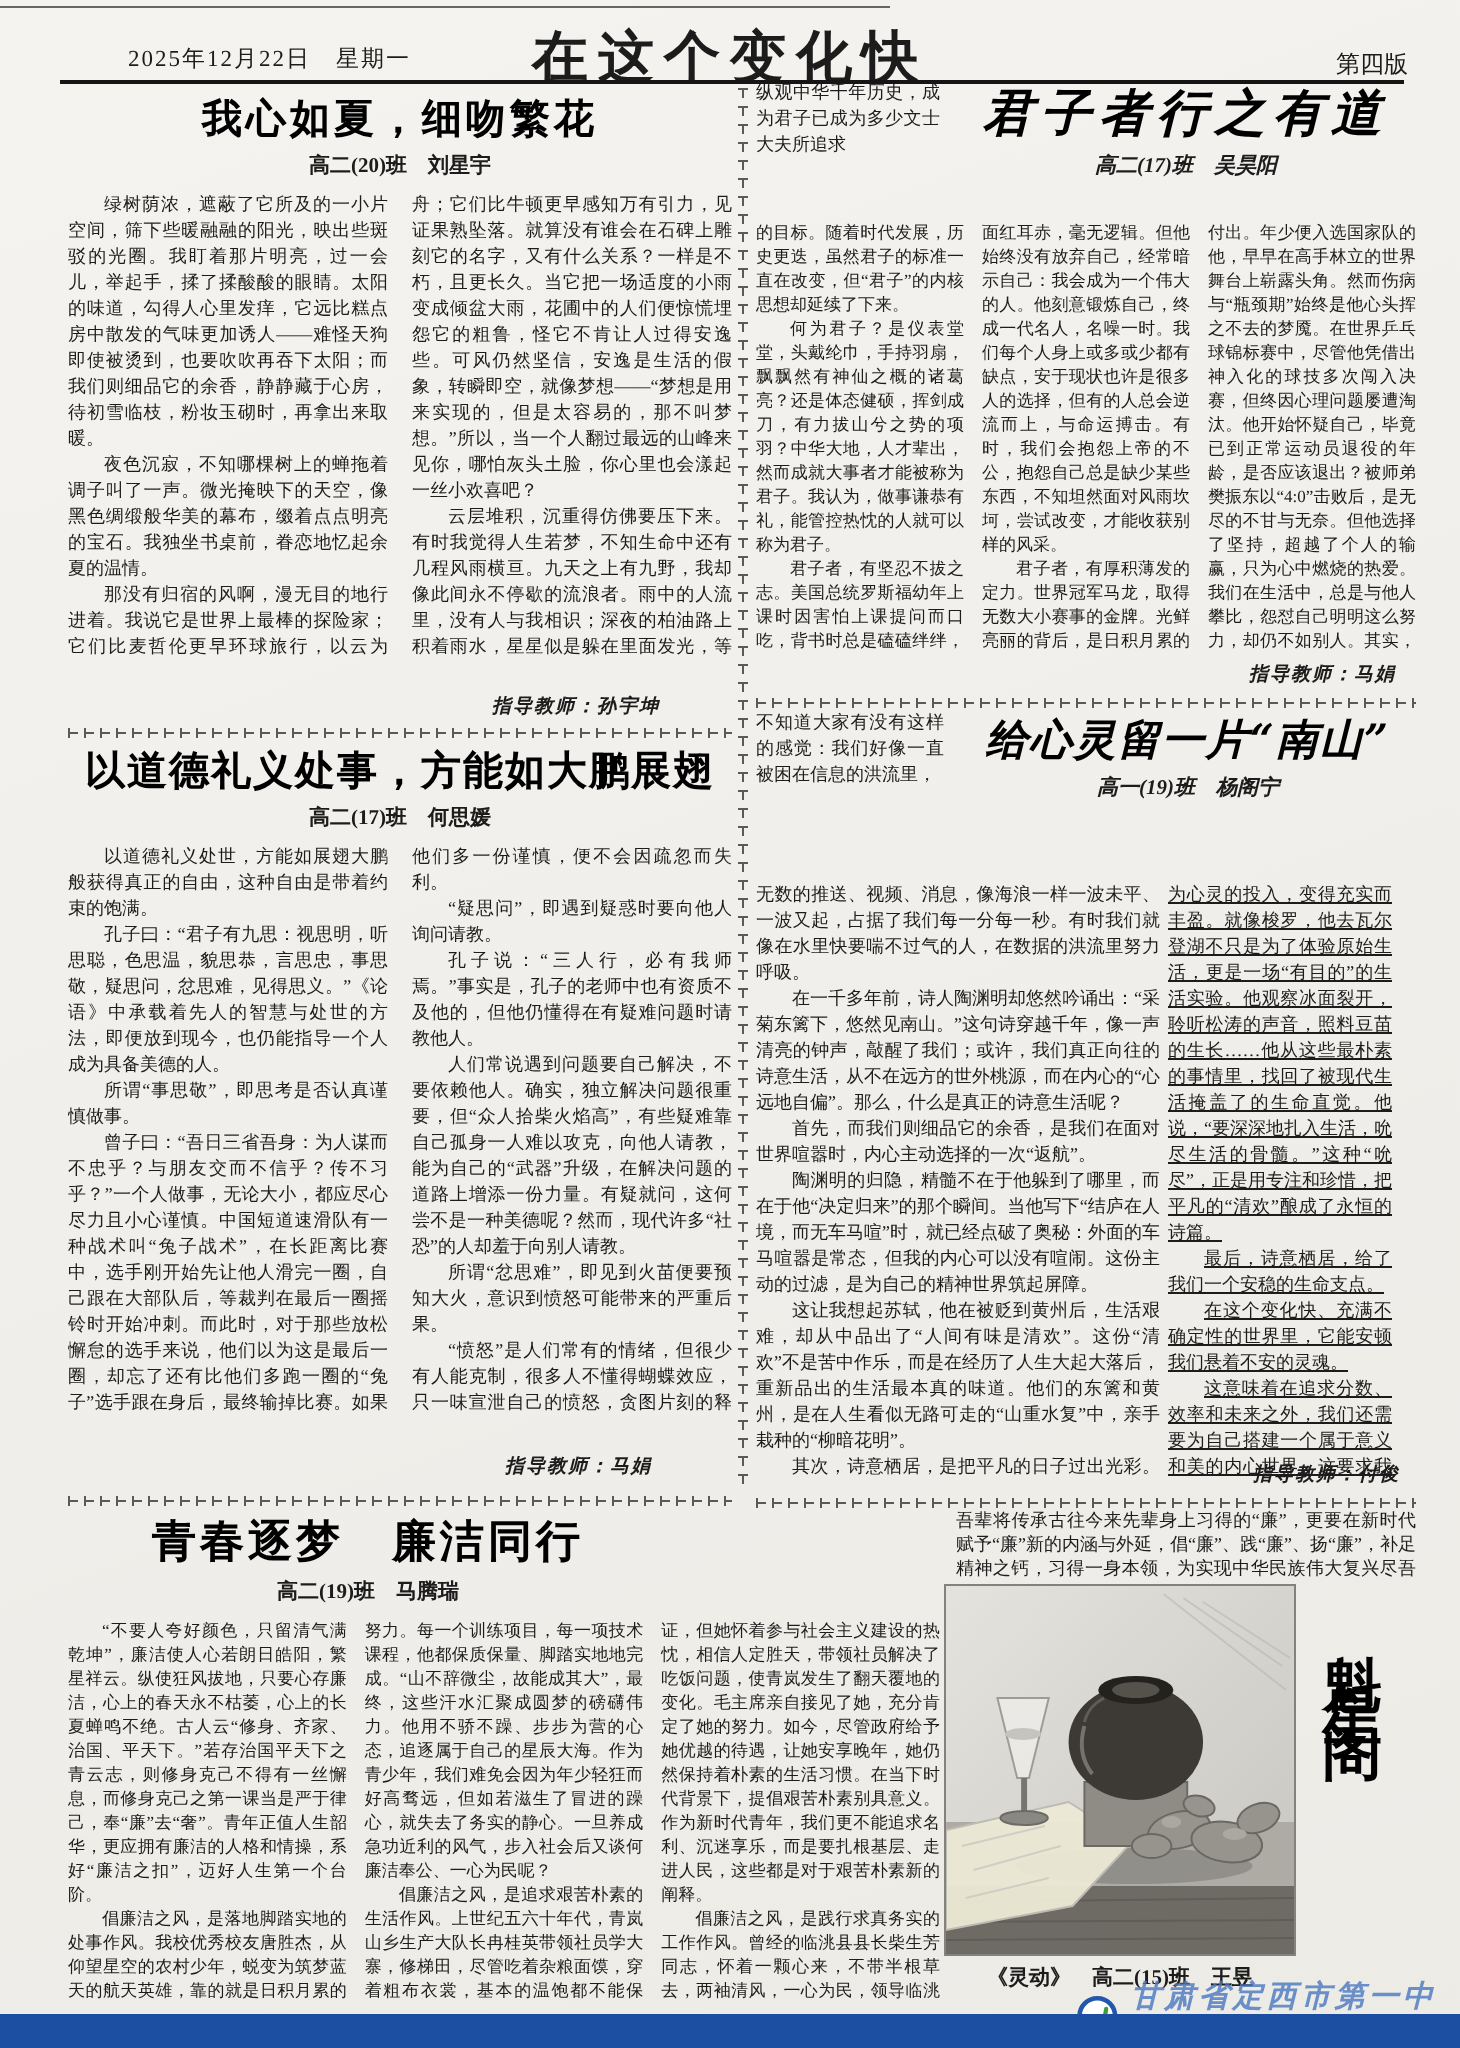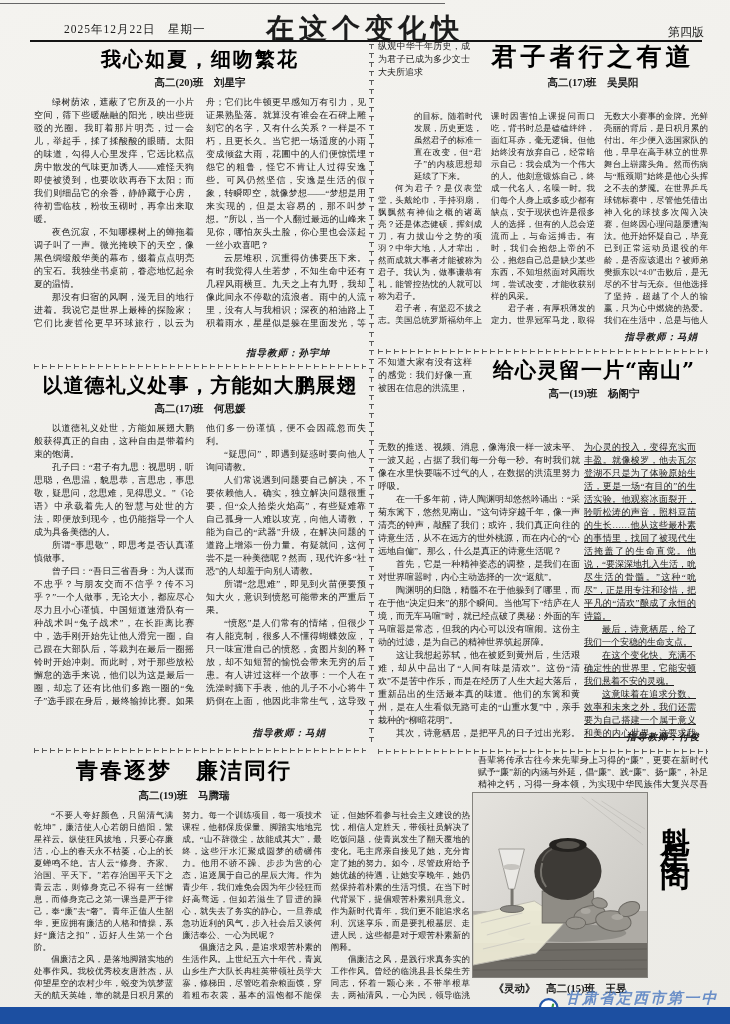--- a/index.html
+++ b/index.html
@@ -17,21 +17,21 @@
               letter-spacing:5px; font-family:"DejaVu Serif",serif; }
   .edition { right:26px; top:24px; font-size:12px; }
   .header-rule { left:30px; top:40px; width:672px; height:2px; background:#151515; }
 
   .article { position:absolute; }
   .a-title { text-align:center; font-weight:bold; font-family:"DejaVu Serif",serif; color:#000;
              letter-spacing:2px; white-space:nowrap; }
   .a-byline { text-align:center; font-weight:bold; font-size:10.5px; margin-top:3px; }
   .a-body { margin-top:6px; font-size:9px; line-height:13px; text-align:justify; overflow:hidden; }
   .a-body p { text-indent:2em; }
-  .a-body p.cont { text-indent:0;margin-left:36px; }
+  .a-body p.cont { text-indent:0; }
   .cols2 { column-count:2; column-gap:12px; column-fill:auto; }
   .cols3 { column-count:3; column-gap:9px; column-fill:auto; }
   .teacher { position:absolute; font-size:9.5px; font-weight:bold; font-style:italic; letter-spacing:1px; }
 
   
   .hdiv { position:absolute; height:5px;
     background-image:
       repeating-linear-gradient(90deg,#5a5a5a 0 1px, transparent 1px 8px),
       repeating-linear-gradient(90deg,#5a5a5a 0 5px, transparent 5px 8px);
     background-size:100% 5px, 100% 1px;
@@ -61,28 +61,28 @@
   .a5 { left:34px; top:756px; width:436px; height:262px; }
   .a5-head { width:300px; }
   .a5 .a-title { font-size:22px; }
   .a5 .a-body { height:200px; font-size:8.5px; line-height:12px; }
 
   
   .a2 { left:378px; top:40px; width:330px; height:306px; }
   .head-row { display:flex; gap:8px; align-items:flex-start; }
   .intro-col { font-size:9px; line-height:13px; text-align:justify; }
   .a2 .intro-col { width:92px; height:64px; overflow:hidden; }
-  .title-wrap { flex:1; }
+  .title-wrap { flex:1;font-style:italic; }
   .a2 .a-title { font-size:25px; letter-spacing:4px; }
   .a2 .a-body { height:218px; font-size:8.5px; line-height:12px; }
   .a2 .teacher { right:10px; bottom:2px; }
 
   
   .a4 { left:378px; top:356px; width:330px; height:390px; }
-  .a4 .intro-col { width:94px; height:66px; overflow:hidden; }
+  .a4 .intro-col { width:94px; height:66px; overflow:hidden;font-family:Liberation Mono, monospace; }
   .a4 .a-title { font-size:21px; letter-spacing:1px; }
   .body-flex { display:flex; gap:4px; margin-top:19px; font-size:9px; line-height:13px; text-align:justify; }
   .body-flex p { text-indent:2em; }
   .body-flex p.cont { text-indent:0; }
   .wide-col { width:202px; height:300px; overflow:hidden; }
   .narrow-col { width:112px; height:300px; overflow:hidden;text-decoration:underline; }
   .a4 .teacher { right:8px; bottom:2px; }
 
   
   .strip { left:478px; top:754px; width:230px; height:36px; font-size:9px; line-height:12px;
@@ -131,20 +131,21 @@
 
   <div class="article a3">
     <div class="a-title">以道德礼义处事，方能如大鹏展翅</div>
     <div class="a-byline">高二(17)班　何思媛</div>
     <div class="a-body cols2">
       <p>以道德礼义处世，方能如展翅大鹏般获得真正的自由，这种自由是带着约束的饱满。</p>
       <p>孔子曰：“君子有九思：视思明，听思聪，色思温，貌思恭，言思忠，事思敬，疑思问，忿思难，见得思义。”《论语》中承载着先人的智慧与处世的方法，即便放到现今，也仍能指导一个人成为具备美德的人。</p>
       <p>所谓“事思敬”，即思考是否认真谨慎做事。</p>
       <p>曾子曰：“吾日三省吾身：为人谋而不忠乎？与朋友交而不信乎？传不习乎？”一个人做事，无论大小，都应尽心尽力且小心谨慎。中国短道速滑队有一种战术叫“兔子战术”，在长距离比赛中，选手刚开始先让他人滑完一圈，自己跟在大部队后，等裁判在最后一圈摇铃时开始冲刺。而此时，对于那些放松懈怠的选手来说，他们以为这是最后一圈，却忘了还有比他们多跑一圈的“兔子”选手跟在身后，最终输掉比赛。如果他们多一份谨慎，便不会因疏忽而失利。</p>
       <p>“疑思问”，即遇到疑惑时要向他人询问请教。</p>
+      <p>孔子说：“三人行，必有我师焉。”事实是，孔子的老师中也有资质不及他的，但他仍懂得在有疑难问题时请教他人。</p>
       <p>人们常说遇到问题要自己解决，不要依赖他人。确实，独立解决问题很重要，但“众人拾柴火焰高”，有些疑难靠自己孤身一人难以攻克，向他人请教，能为自己的“武器”升级，在解决问题的道路上增添一份力量。有疑就问，这何尝不是一种美德呢？然而，现代许多“社恐”的人却羞于向别人请教。</p>
       <p>所谓“忿思难”，即见到火苗便要预知大火，意识到愤怒可能带来的严重后果。</p>
       <p>“愤怒”是人们常有的情绪，但很少有人能克制，很多人不懂得蝴蝶效应，只一味宣泄自己的愤怒，贪图片刻的释放，却不知短暂的愉悦会带来无穷的后患。有人讲过这样一个故事：一个人在洗澡时摘下手表，他的儿子不小心将牛奶倒在上面，他因此非常生气，这导致儿子迟到、错过了一场重要的考试。这便是经典的蝴蝶效应。在愤怒时能想到后患，这是一种美德，一种为他人着想，对自己负责的美德。</p>
 
     </div>
     <div class="teacher">指导教师：马娟</div>
   </div>
 
   <div class="hdiv" style="left:34px; top:748px; width:332px;"></div>
 
@@ -189,21 +190,21 @@
       <div class="intro-col">不知道大家有没有这样的感觉：我们好像一直被困在信息的洪流里，</div>
       <div class="title-wrap">
         <div class="a-title">给心灵留一片“南山”</div>
         <div class="a-byline">高一(19)班　杨阁宁</div>
       </div>
     </div>
     <div class="body-flex">
       <div class="wide-col">
         <p class="cont">无数的推送、视频、消息，像海浪一样一波未平、一波又起，占据了我们每一分每一秒。有时我们就像在水里快要喘不过气的人，在数据的洪流里努力呼吸。</p>
         <p>在一千多年前，诗人陶渊明却悠然吟诵出：“采菊东篱下，悠然见南山。”这句诗穿越千年，像一声清亮的钟声，敲醒了我们；或许，我们真正向往的诗意生活，从不在远方的世外桃源，而在内心的“心远地自偏”。那么，什么是真正的诗意生活呢？</p>
-        <p>首先，它是一种精神姿态的调整，是我们在面对世界喧嚣时，内心主动选择的一次“返航”。</p>
+        <p>首先，而我们则细品它的余香，是我们在面对世界喧嚣时，内心主动选择的一次“返航”。</p>
         <p>陶渊明的归隐，精髓不在于他躲到了哪里，而在于他“决定归来”的那个瞬间。当他写下“结庐在人境，而无车马喧”时，就已经点破了奥秘：外面的车马喧嚣是常态，但我的内心可以没有喧闹。这份主动的过滤，是为自己的精神世界筑起屏障。</p>
         <p>这让我想起苏轼，他在被贬到黄州后，生活艰难，却从中品出了“人间有味是清欢”。这份“清欢”不是苦中作乐，而是在经历了人生大起大落后，重新品出的生活最本真的味道。他们的东篱和黄州，是在人生看似无路可走的“山重水复”中，亲手栽种的“柳暗花明”。</p>
         <p>其次，诗意栖居，是把平凡的日子过出光彩。它并不需要我们去多么遥远奇特的地方，诗意就在当下，在我们触手可及的日常生活里。</p>
 
       </div>
       <div class="narrow-col">
         <p class="cont">为心灵的投入，变得充实而丰盈。就像梭罗，他去瓦尔登湖不只是为了体验原始生活，更是一场“有目的”的生活实验。他观察冰面裂开，聆听松涛的声音，照料豆苗的生长……他从这些最朴素的事情里，找回了被现代生活掩盖了的生命直觉。他说，“要深深地扎入生活，吮尽生活的骨髓。”这种“吮尽”，正是用专注和珍惜，把平凡的“清欢”酿成了永恒的诗篇。</p>
         <p>最后，诗意栖居，给了我们一个安稳的生命支点。</p>
         <p>在这个变化快、充满不确定性的世界里，它能安顿我们悬着不安的灵魂。</p>
         <p>这意味着在追求分数、效率和未来之外，我们还需要为自己搭建一个属于意义和美的内心世界。这要求我们不要总是人云亦云、随波逐流，而要过滤掉外界的嘈杂标签，倾听自己内心的声音。</p>

